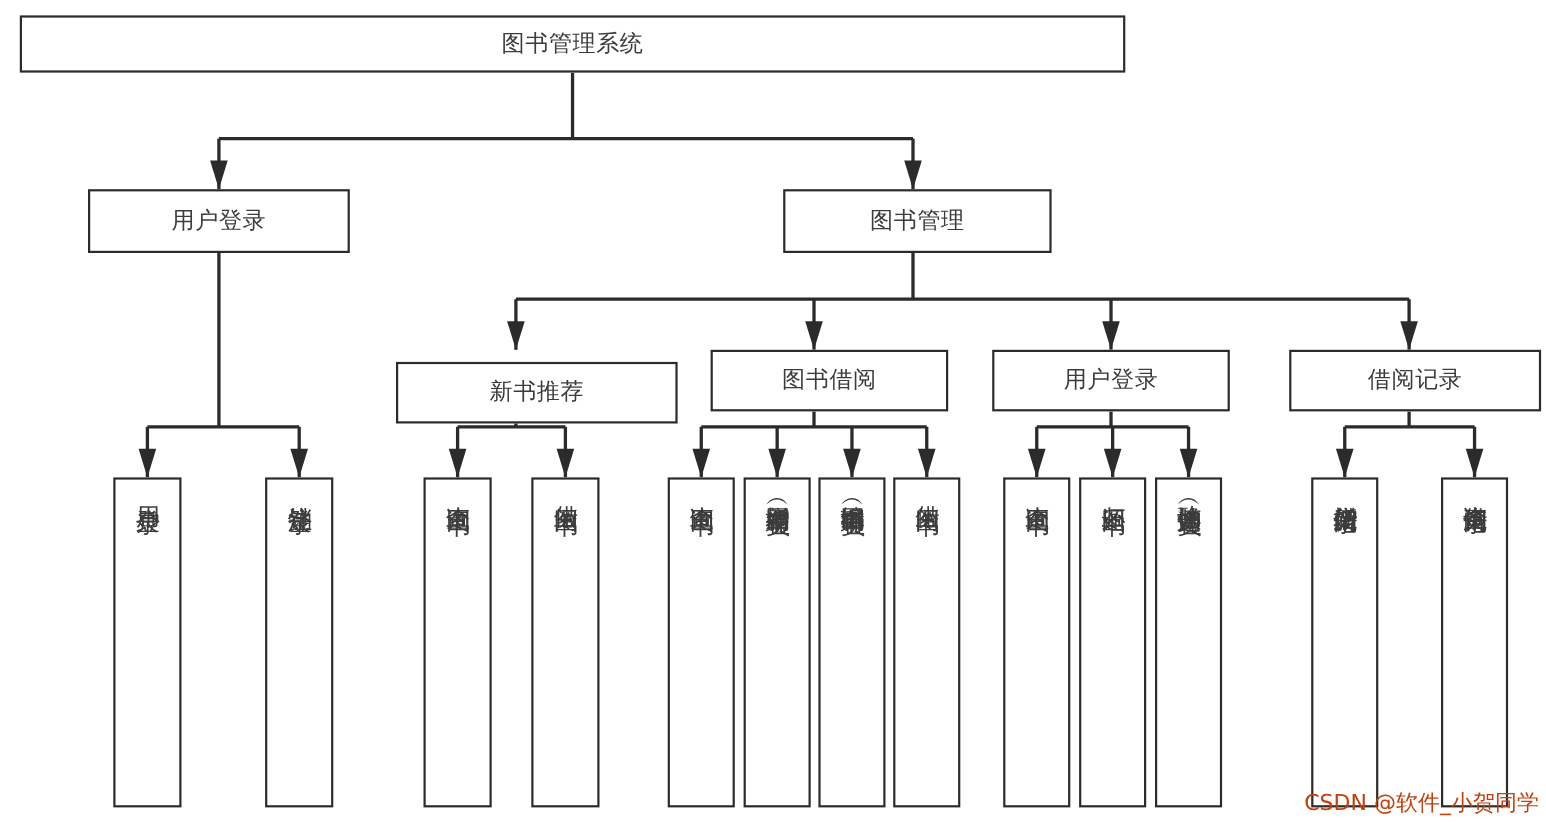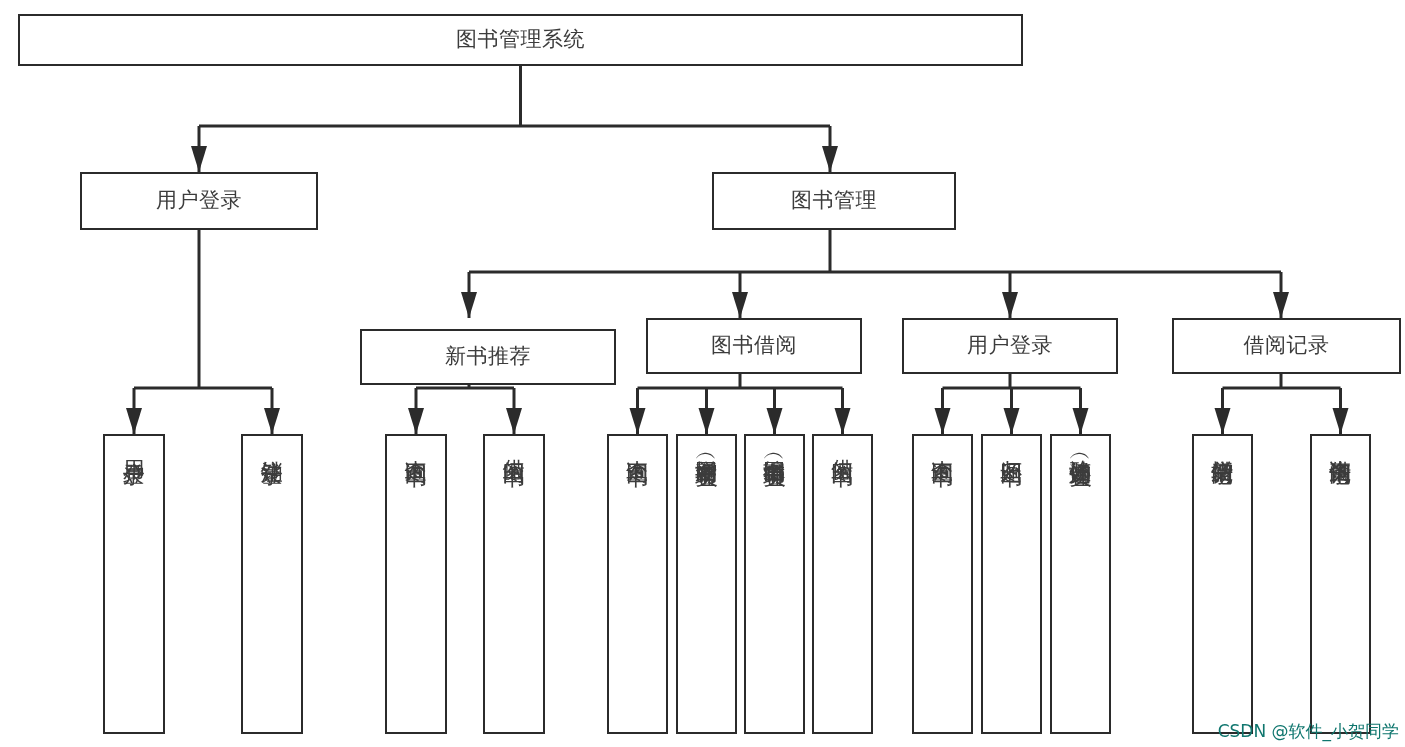--- a/index.html
+++ b/index.html
@@ -53,22 +53,22 @@
     left: 0;
     top: 0;
     width: 1405px;
     height: 747px;
     pointer-events: none;
   }
   .watermark {
     position: absolute;
     right: 6px;
     bottom: 4px;
-    font-size: 17px;
-    color: #0f766e;
+    font-size: 20px;
+    color: #c2410c;
     white-space: nowrap;
     font-family: "DejaVu Sans", "Liberation Sans", sans-serif;
   }
 </style>
 </head>
 <body>
 
 <div id="canvas">
   <svg id="edges" viewBox="0 0 1405 747">
       <line x1="520.5" y1="66" x2="520.5" y2="126" stroke="#2b2b2b" stroke-width="3"></line>

